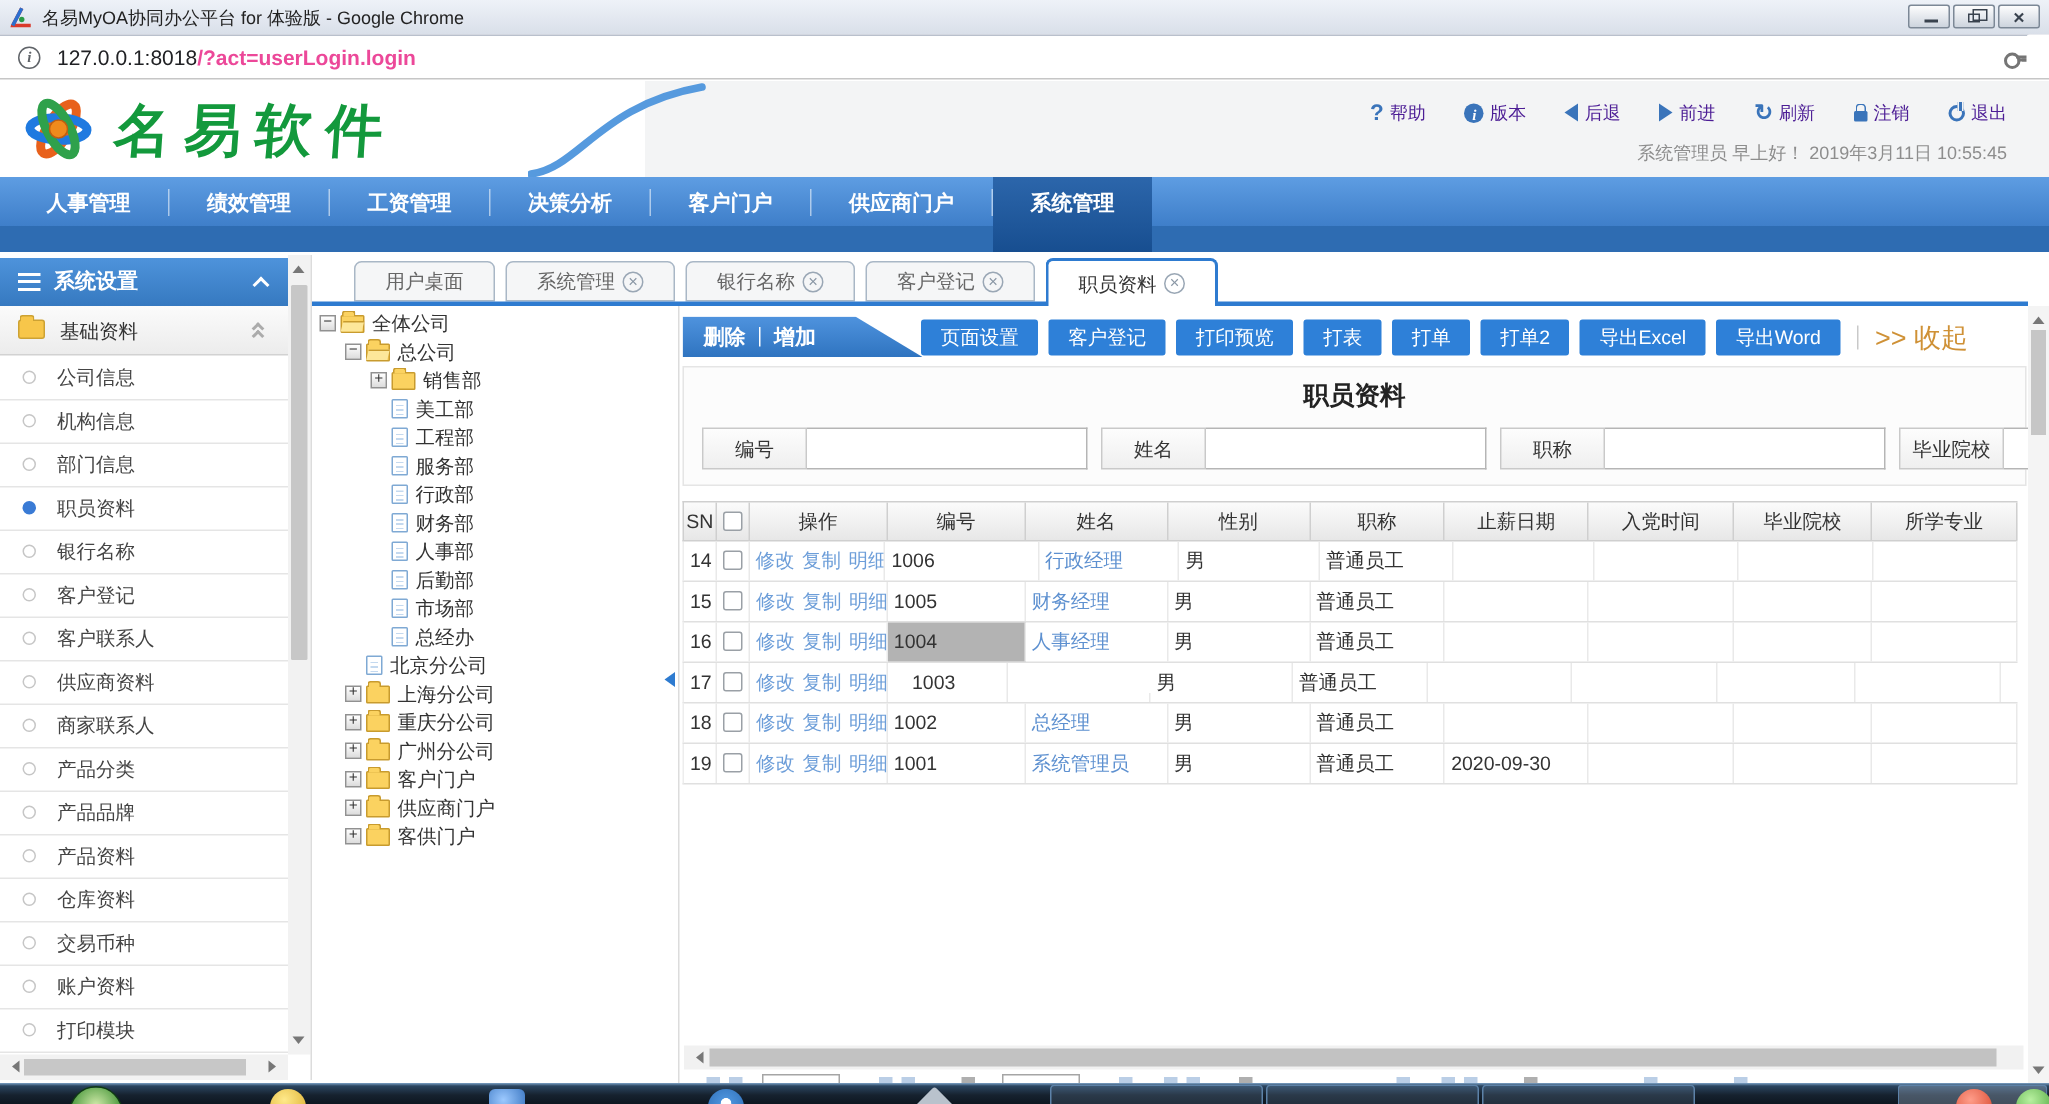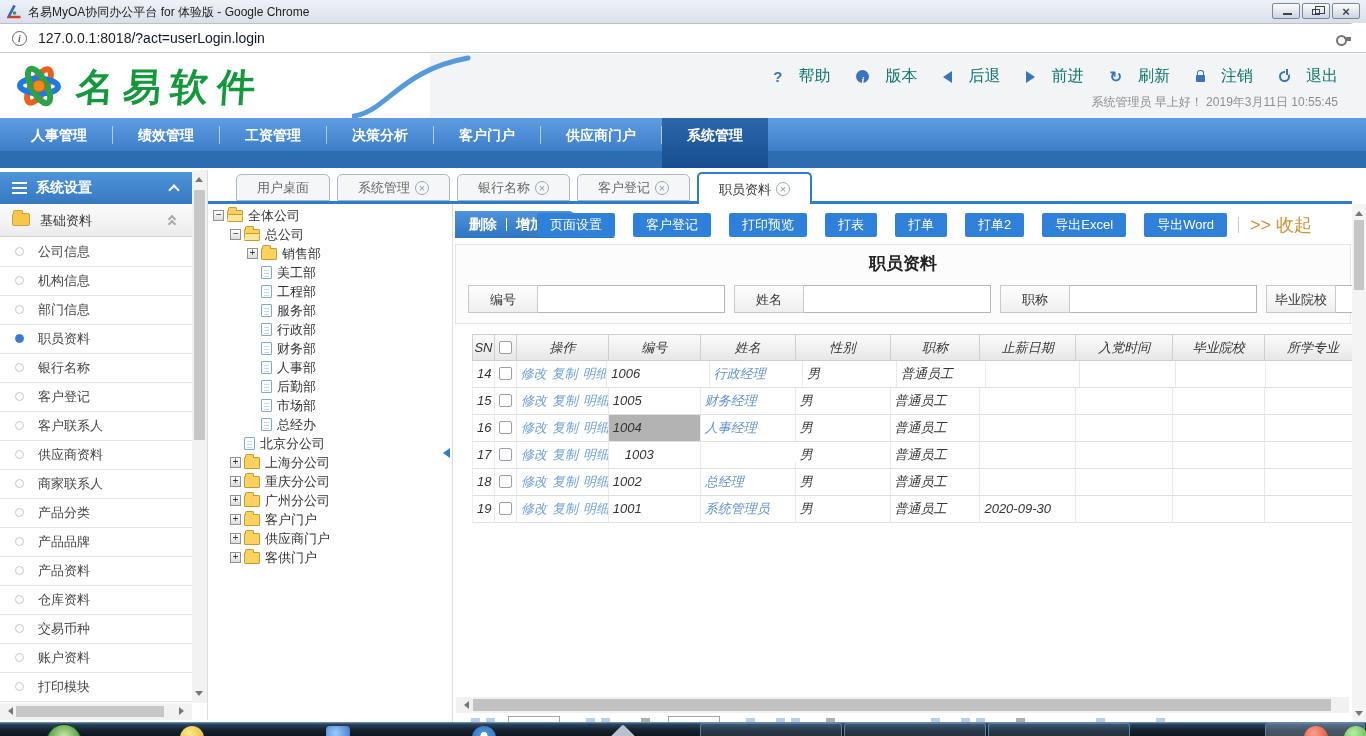--- a/index.html
+++ b/index.html
@@ -20,35 +20,35 @@
   .gclo:before{content:"×";position:absolute;left:0;right:0;top:0;text-align:center;
     font-size:13px;line-height:15px;color:#39424e;font-weight:bold;}
 
   
   .urlbar{position:absolute;left:0;top:25px;width:1366px;height:28px;background:#fff;
     border-bottom:1px solid #c6c6c6;}
   .infoicon{position:absolute;left:12px;top:6px;width:15px;height:15px;border:1.5px solid #5f6368;
     border-radius:50%;color:#5f6368;font-size:10px;line-height:13px;text-align:center;cursor:pointer;}
   .infoicon:before{content:"i";font-family:"Liberation Serif",serif;font-style:italic;font-weight:bold;}
   .urltext{position:absolute;left:38px;top:5px;font-size:14px;color:#202124;}
-  .upath{color:#0f172a;}
+  .upath{color:#ec4899;font-weight:bold;}
   .keyicon{position:absolute;right:14px;top:9px;width:16px;height:9px;}
   .keyicon:before{content:"";position:absolute;left:0;top:1px;width:7px;height:7px;border:2px solid #757575;border-radius:50%;}
   .keyicon:after{content:"";position:absolute;left:8px;top:3px;width:8px;height:2px;background:#757575;
     box-shadow:4px 2px 0 0 #757575, 1px 2px 0 0 #757575;}
 
   
   .banner{position:absolute;left:0;top:54px;width:1366px;height:64px;background:#fff;}
   .banner-gray{position:absolute;left:430px;top:0;width:936px;height:64px;background:#f3f4f5;}
   .logo{position:absolute;left:6px;top:2px;}
   .logotext{position:absolute;left:76px;top:8px;font-size:38px;font-weight:bold;color:#13993c;
     letter-spacing:9px;font-family:"Liberation Serif",serif;transform:skewX(-4deg);}
   .swoosh{position:absolute;left:352px;top:0px;}
   .qlinks{position:absolute;right:28px;top:12px;display:flex;gap:26px;align-items:center;}
-  .qlink{display:flex;align-items:center;gap:16px;color:#0f766e;font-size:16px;cursor:pointer;}
+  .qlink{display:flex;align-items:center;gap:4px;color:#4c1d95;font-size:12px;cursor:pointer;}
   .ic{display:inline-block;}
   .ic-help:before{content:"?";color:#3a74ba;font-weight:bold;font-size:15px;}
   .ic-info{width:13px;height:13px;border-radius:50%;background:#3a74ba;color:#fff;text-align:center;}
   .ic-info:before{content:"i";font-family:"Liberation Serif",serif;font-style:italic;font-weight:bold;
     font-size:10px;line-height:13px;}
   .ic-back{width:0;height:0;border:6px solid transparent;border-right:9px solid #3a74ba;border-left:0;}
   .ic-forward{width:0;height:0;border:6px solid transparent;border-left:9px solid #3a74ba;border-right:0;}
   .ic-refresh:before{content:"↻";color:#3a74ba;font-weight:bold;font-size:15px;}
   .ic-lock{width:9px;height:7px;background:#3a74ba;border-radius:1px;position:relative;margin-top:4px;}
   .ic-lock:before{content:"";position:absolute;left:1px;top:-5px;width:5px;height:5px;
@@ -154,21 +154,21 @@
   .searchpanel{position:absolute;left:2px;top:40px;width:896px;height:80px;background:#fcfcfc;
     border:1px solid #e5e5e5;}
   .gtitle{position:absolute;left:0;right:0;top:7px;text-align:center;font-size:17px;font-weight:bold;color:#222;}
   .srow{position:absolute;left:12px;right:12px;top:40px;height:28px;display:flex;gap:9px;}
   .sunit{display:flex;flex:1;}
   .slabel{width:70px;height:28px;line-height:27px;text-align:center;font-size:13px;color:#333;
     background:linear-gradient(#fdfdfd,#efefef);border:1px solid #c9c9c9;flex:none;}
   .sinput{flex:1;height:28px;border:1px solid #b5b5b5;border-left:none;padding:0 5px;font-size:13px;outline:none;}
 
   
-  .tbl{position:absolute;left:19px;top:130px;width:890px;font-style:italic;}
+  .tbl{position:absolute;left:2px;top:130px;width:890px;}
   .trh{display:flex;height:27px;background:linear-gradient(#fbfbfb,#e7e7e7);
     border-top:1px solid #cfcfcf;border-bottom:1px solid #cfcfcf;border-left:1px solid #cfcfcf;}
   .th{border-right:1px solid #cfcfcf;text-align:center;line-height:25px;font-size:13px;color:#333;
     overflow:hidden;white-space:nowrap;}
   .tr{display:flex;height:27px;border-bottom:1px solid #e0e0e0;border-left:1px solid #ededed;}
   .td{border-right:1px solid #e9e9e9;line-height:26px;font-size:13px;color:#333;padding:0 4px;
     overflow:hidden;white-space:nowrap;}
   .td.sel{background:#b3b3b3;}
   .cbx{display:inline-block;width:13px;height:13px;border:1px solid #9aa0a6;border-radius:2px;
     background:#fff;margin-top:6px;cursor:pointer;}
@@ -500,21 +500,21 @@
         <span class="tlabel">客供门户</span>
       </div>
     </div>
   <div class="tree-collapse"></div>
 
   <div class="gridarea">
     <div class="ribbon">
       <a>删除</a><span class="rsep"></span><a>增加</a>
     </div>
     <div class="tb-right">
-      <span id="tb-btn-slot" style="display:flex;gap:18px;">
+      <span id="tb-btn-slot" style="display:flex;gap:7px;">
           <button class="tbtn">页面设置</button>
           <button class="tbtn">客户登记</button>
           <button class="tbtn">打印预览</button>
           <button class="tbtn">打表</button>
           <button class="tbtn">打单</button>
           <button class="tbtn">打单2</button>
           <button class="tbtn">导出Excel</button>
           <button class="tbtn">导出Word</button>
         </span>
       <span class="tsep"></span>
@@ -595,21 +595,21 @@
             <div class="td" style="width: 90px;">普通员工</div>
             <div class="td" style="width: 96px;"></div>
             <div class="td" style="width: 97px;"></div>
             <div class="td" style="width: 92px;"></div>
             <div class="td" style="width: 97px;"></div>
           </div>
           <div class="tr">
             <div class="td" style="width: 22px;">17</div>
             <div class="td" style="width: 22px; text-align: center;"><span class="cbx"></span></div>
             <div class="td" style="width: 92px;"><span class="alink">修改</span><span class="alink">复制</span><span class="alink">明细</span></div>
-            <div class="td" style="width: 92px; padding-left: 16px;">1003</div>
+            <div class="td" style="width: 80px; padding-left: 16px;">1003</div>
             <div class="td" style="width: 95px; margin-top: 20px;"><span class="nlink">副总经理</span></div>
             <div class="td" style="width: 95px;">男</div>
             <div class="td" style="width: 90px;">普通员工</div>
             <div class="td" style="width: 96px;"></div>
             <div class="td" style="width: 97px;"></div>
             <div class="td" style="width: 92px;"></div>
             <div class="td" style="width: 97px;"></div>
           </div>
           <div class="tr">
             <div class="td" style="width: 22px;">18</div>

